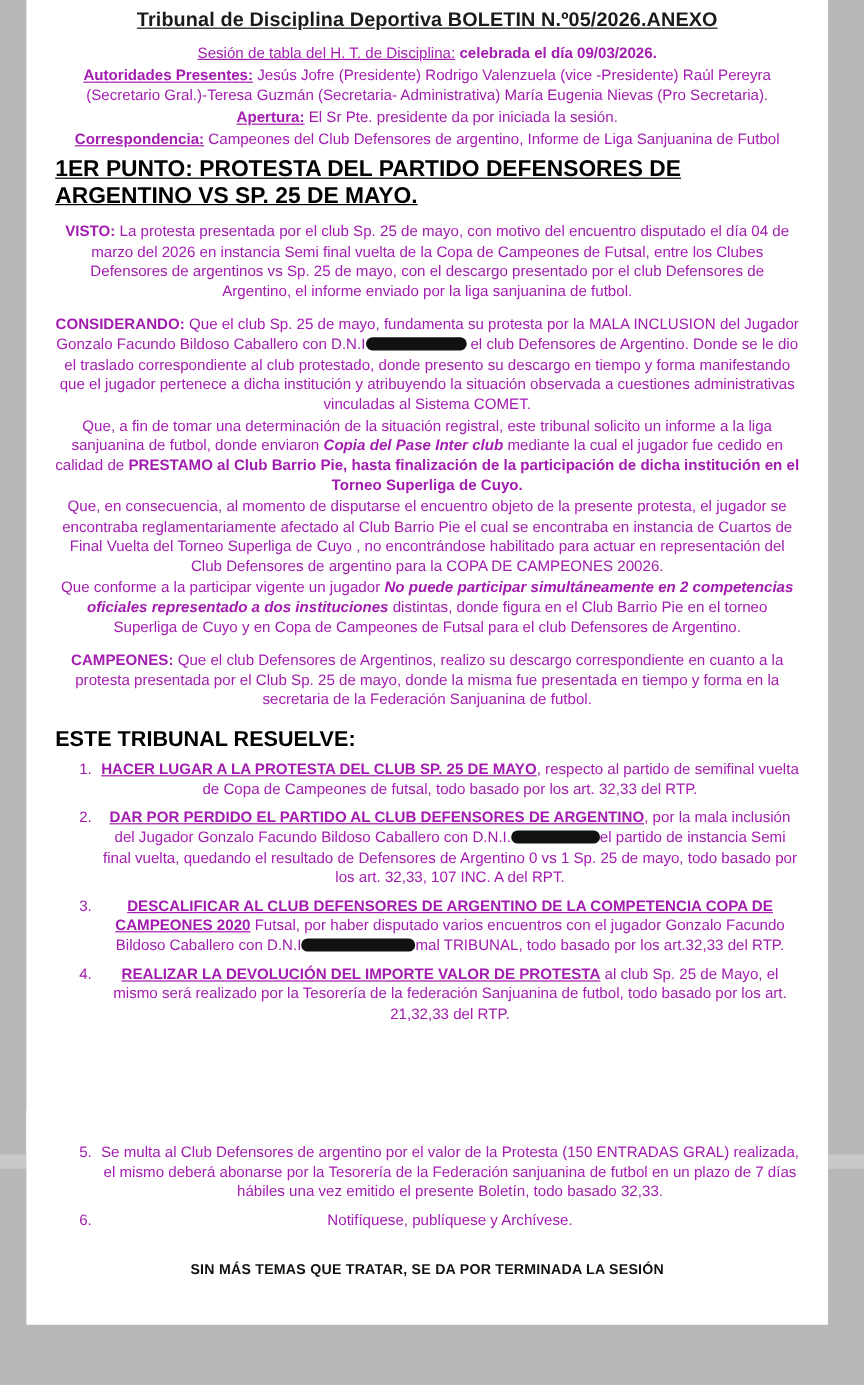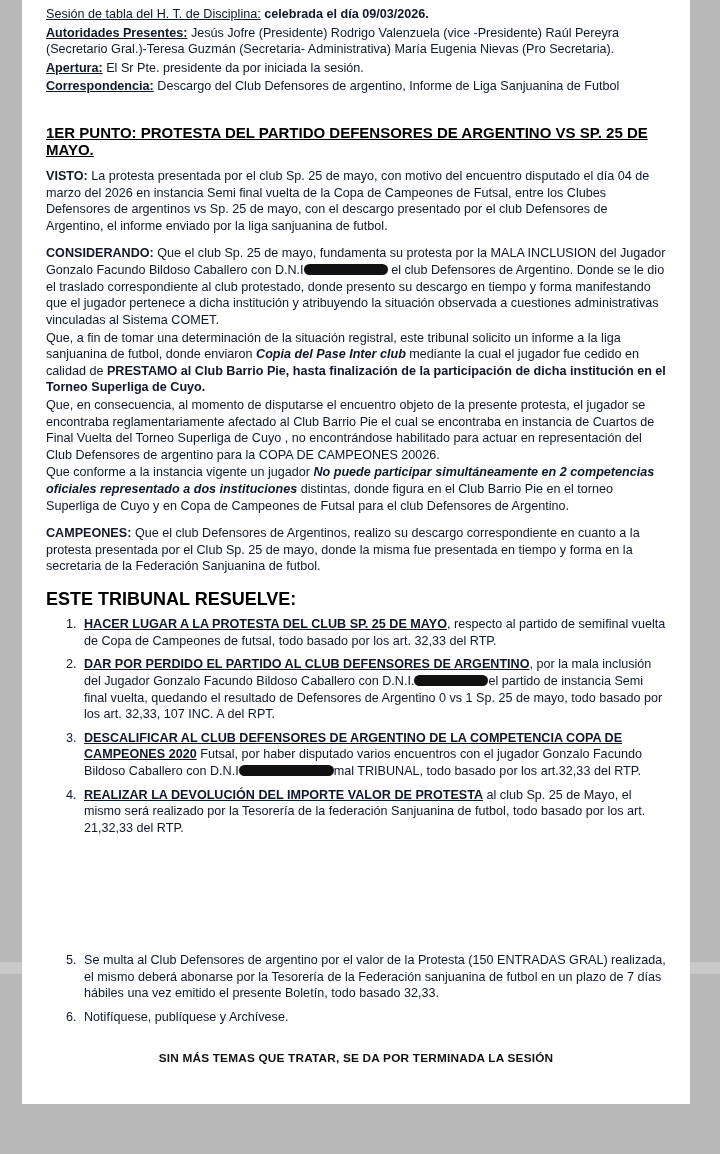--- a/index.html
+++ b/index.html
@@ -49,34 +49,34 @@
     font-weight: bold;
     font-size: 16.5px;
     letter-spacing: 0.1px;
     text-decoration: underline;
     margin: 2px 0 9px 0;
     color: #1a1a1a;
   }
   p, li {
     font-size: 12.6px;
     line-height: 1.32;
-    color: #0f172a;
+    color: #a21caf;
     margin: 0 0 8px 0;
-    text-align: left;
+    text-align: center;
   }
   .tight { margin-bottom: 1px; }
   .b { font-weight: bold; }
   .bi { font-weight: bold; font-style: italic; }
   .u { text-decoration: underline; }
   .bu { font-weight: bold; text-decoration: underline; }
   .section-head {
     font-weight: bold;
     text-decoration: underline;
-    font-size: 15px;
-    margin: 29px 0 10px 0;
+    font-size: 19px;
+    margin: 6px 0 10px 0;
   }
   .block { margin-bottom: 11px; }
   .resuelve {
     font-weight: bold;
     font-size: 18px;
     margin: 14px 0 6px 0;
   }
   ol.resolutions {
     margin: 0;
     padding-left: 34px;
@@ -113,40 +113,41 @@
     color: #111;
     font-weight: bold;
   }
   .hdr-line { margin-bottom: 2px; }
 </style>
 </head>
 <body>
 
 <div class="page page-top">
 
+  <div class="doc-title">Tribunal de Disciplina Deportiva BOLETIN N.º05/2026.ANEXO</div>
 
   <p class="hdr-line tight"><span class="u">Sesión de tabla del H. T. de Disciplina:</span> <span class="b">celebrada el día 09/03/2026.</span></p>
 
   <p class="hdr-line tight"><span class="bu">Autoridades Presentes:</span> <span>Jesús Jofre (Presidente) Rodrigo  Valenzuela (vice -Presidente) Raúl Pereyra (Secretario Gral.)-Teresa Guzmán (Secretaria- Administrativa) María Eugenia Nievas (Pro Secretaria).</span></p>
 
   <p class="hdr-line tight"><span class="bu">Apertura:</span> <span>El Sr Pte. presidente da por iniciada la sesión.</span></p>
 
-  <p class="hdr-line"><span class="bu">Correspondencia:</span> <span>Descargo del Club Defensores de argentino, Informe de Liga Sanjuanina de Futbol</span></p>
+  <p class="hdr-line"><span class="bu">Correspondencia:</span> <span>Campeones del Club Defensores de argentino, Informe de Liga Sanjuanina de Futbol</span></p>
 
   <div class="section-head">1ER PUNTO: PROTESTA DEL PARTIDO DEFENSORES DE ARGENTINO VS SP. 25 DE MAYO.</div>
 
   <p class="block"><span class="b">VISTO:</span>  <span>La protesta presentada por el club Sp. 25 de mayo, con motivo del encuentro disputado el día 04 de marzo del 2026 en instancia Semi final vuelta de la Copa de Campeones de Futsal, entre los Clubes Defensores de argentinos vs Sp. 25 de mayo, con el descargo presentado por el club Defensores de Argentino, el informe enviado por la liga sanjuanina de futbol.</span></p>
 
   <p class="tight"><span class="b">CONSIDERANDO:</span> <span>Que el club Sp. 25 de mayo, fundamenta su protesta por la MALA INCLUSION del Jugador Gonzalo Facundo Bildoso Caballero con D.N.I</span><span class="redact r1"></span> <span>el club Defensores de Argentino. Donde se le dio el traslado correspondiente al club protestado, donde presento su descargo en tiempo y forma manifestando que el jugador pertenece a dicha institución y atribuyendo la situación observada a cuestiones administrativas vinculadas al Sistema COMET.</span></p>
 
   <p class="tight"><span>Que, a fin de tomar una determinación de la situación registral, este tribunal solicito un informe a la liga sanjuanina de futbol, donde enviaron </span><span class="bi">Copia del Pase Inter club</span><span> mediante la cual el jugador fue cedido en calidad de </span><span class="b">PRESTAMO al Club Barrio Pie, hasta finalización de la participación de dicha institución en el Torneo Superliga de Cuyo.</span></p>
 
   <p class="tight">Que, en consecuencia, al momento de disputarse el encuentro objeto de la presente protesta, el jugador se encontraba reglamentariamente afectado al Club Barrio Pie el cual se encontraba en instancia de Cuartos de Final Vuelta del Torneo Superliga de Cuyo , no encontrándose habilitado para actuar en representación del Club Defensores de argentino para la COPA DE CAMPEONES  20026.</p>
 
-  <p class="block"><span>Que conforme a la instancia vigente un jugador </span><span class="bi">No puede participar simultáneamente en 2 competencias oficiales representado a dos instituciones</span><span> distintas, donde figura en el Club Barrio Pie en el torneo Superliga de Cuyo y en Copa de Campeones de Futsal para el club Defensores de Argentino.</span></p>
+  <p class="block"><span>Que conforme a la participar vigente un jugador </span><span class="bi">No puede participar simultáneamente en 2 competencias oficiales representado a dos instituciones</span><span> distintas, donde figura en el Club Barrio Pie en el torneo Superliga de Cuyo y en Copa de Campeones de Futsal para el club Defensores de Argentino.</span></p>
 
   <p class="tight"><span class="b">CAMPEONES:</span> <span>Que el club Defensores de Argentinos, realizo su descargo correspondiente en cuanto a la protesta presentada por el Club Sp. 25 de mayo, donde la misma fue presentada en tiempo y forma en la secretaria de la Federación Sanjuanina de futbol.</span></p>
 
 
 
   <div class="resuelve">ESTE TRIBUNAL RESUELVE:</div>
 
   <ol class="resolutions">
     <li><span class="bu">HACER LUGAR A LA PROTESTA DEL CLUB SP. 25 DE MAYO</span><span>, respecto al partido de semifinal vuelta de Copa de Campeones de futsal, todo basado por los art. 32,33 del RTP.</span></li>
     <li><span class="bu">DAR POR PERDIDO EL PARTIDO AL CLUB DEFENSORES DE ARGENTINO</span><span>, por la mala inclusión del Jugador Gonzalo Facundo Bildoso Caballero con D.N.I.</span><span class="redact r2"></span><span>el partido de instancia Semi final vuelta, quedando el resultado de Defensores de Argentino 0 vs 1 Sp. 25 de mayo, todo basado por los art. 32,33, 107 INC. A del RPT.</span></li>

